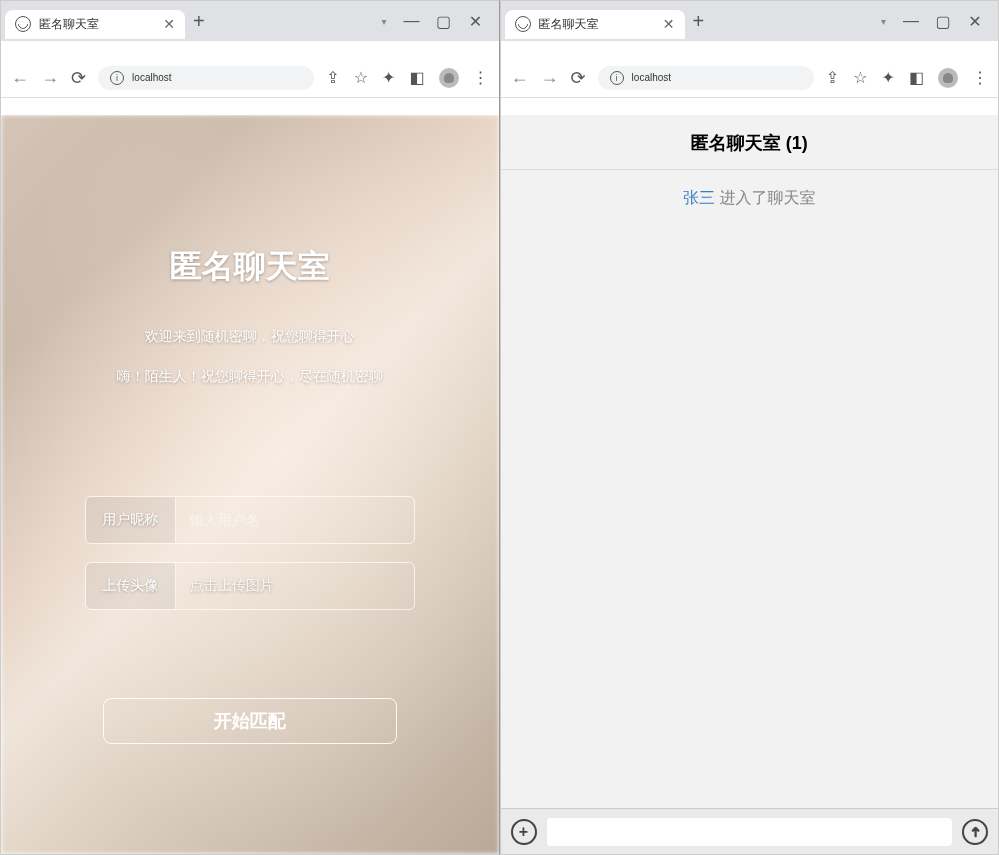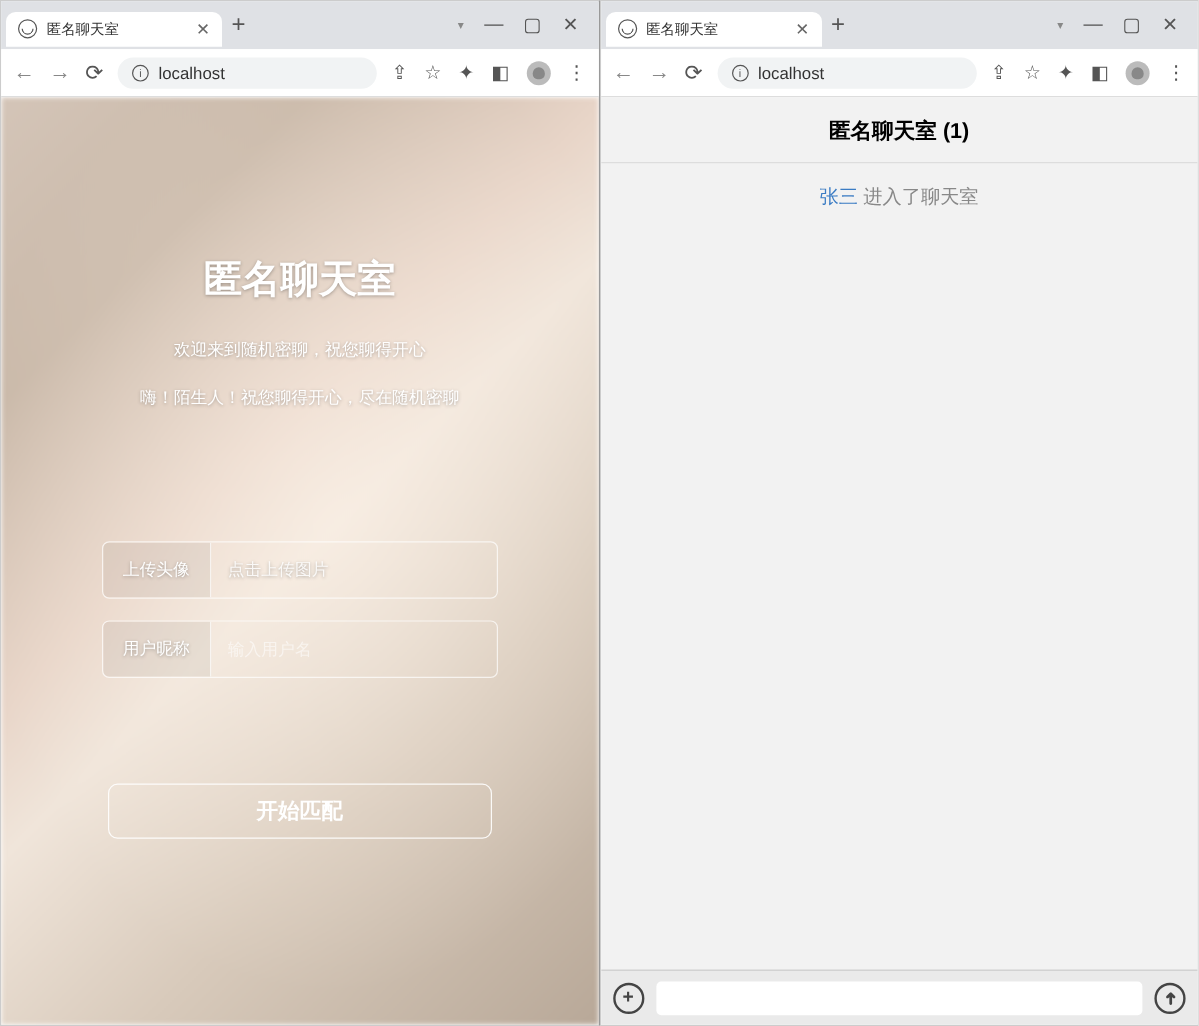--- a/index.html
+++ b/index.html
@@ -1,59 +1,59 @@
 <!DOCTYPE html>
 <html><head>
 <meta charset="utf-8">
 <style>
 * { margin: 0; padding: 0; box-sizing: border-box; font-family: "Microsoft YaHei", Arial, sans-serif; }
 body { display: flex; width: 999px; height: 855px; background: #fff; }
 
-.window { flex: 1; display: flex; flex-direction: column; border: 1px solid #ccc; background: #fff; }
+.window { flex: 1; display: flex; flex-direction: column; border: 1px solid #ccc; background: #fff; gap: 17px; }
 .window.left { border-right: 1px solid #999; }
 
 .titlebar { height: 40px; display: flex; align-items: center; background: #dfe1e5; padding: 0 4px; }
 .tab { display: flex; align-items: center; background: #fff; border-radius: 8px 8px 0 0; padding: 6px 10px; margin-top: 6px; gap: 8px; min-width: 180px; }
 .tab .favicon { width: 16px; height: 16px; border-radius: 50%; border: 1.5px solid #555; display: flex; align-items: center; justify-content: center; }
 .tab .favicon::after { content: ""; width: 8px; height: 8px; border: 1.5px solid #555; border-radius: 50%; border-top-color: transparent; border-left-color: transparent; transform: rotate(45deg); }
 .tab-title { font-size: 12px; color: #333; flex: 1; }
 .tab-close { color: #666; font-size: 14px; cursor: pointer; }
 .newtab { margin-left: 8px; color: #555; font-size: 20px; cursor: pointer; }
 .titlebar-spacer { flex: 1; }
 .win-controls { display: flex; gap: 18px; padding-right: 12px; align-items: center; }
 .win-btn { width: 14px; height: 14px; display: flex; align-items: center; justify-content: center; color: #555; cursor: pointer; }
 .win-drop { font-size: 10px; color: #888; }
 
 .toolbar { height: 40px; display: flex; align-items: center; padding: 0 10px; gap: 12px; border-bottom: 1px solid #ddd; background: #fff; }
 .nav-btn { color: #888; font-size: 18px; cursor: pointer; }
 .nav-btn.active { color: #555; }
 .urlbar { flex: 1; display: flex; align-items: center; background: #f1f3f4; border-radius: 16px; padding: 5px 12px; gap: 8px; }
 .url-icon { width: 14px; height: 14px; border-radius: 50%; border: 1.5px solid #555; display: flex; align-items: center; justify-content: center; font-size: 9px; color: #555; }
-.url-text { font-size: 14px; color: #333; flex: 1; }
+.url-text { font-size: 10px; color: #333; flex: 1; }
 .tb-icons { display: flex; gap: 14px; align-items: center; color: #555; }
 .tb-icon { font-size: 16px; cursor: pointer; }
 .avatar-btn { width: 20px; height: 20px; border-radius: 50%; background: #bbb; display: flex; align-items: center; justify-content: center; }
 .avatar-btn::after { content: ""; width: 10px; height: 10px; background: #888; border-radius: 50% 50% 40% 40%; }
 
 .content { flex: 1; position: relative; overflow: hidden; }
 
 
 .login-bg { position: absolute; inset: 0; background: linear-gradient(135deg, #d4c5b8 0%, #c9b8a8 20%, #e8d5c8 40%, #f0e5da 50%, #d8cabb 70%, #b8a898 100%); filter: blur(2px); }
 .login-bg::before { content: ""; position: absolute; inset: 0; background: radial-gradient(ellipse 300px 400px at 55% 45%, rgba(255,245,235,0.5), transparent); }
 .login-overlay { position: absolute; inset: 0; display: flex; flex-direction: column; align-items: center; color: #fff; text-shadow: 0 1px 3px rgba(0,0,0,0.3); }
 .login-title { font-size: 32px; font-weight: bold; margin-top: 130px; }
-.login-sub1 { font-size: 14px; margin-top: 28px; }
+.login-sub1 { font-size: 14px; margin-top: 39px; }
 .login-sub2 { font-size: 14px; margin-top: 22px; }
 .form { width: 330px; margin-top: 110px; }
 .form-row { display: flex; border: 1px solid rgba(255,255,255,0.7); border-radius: 6px; height: 48px; margin-bottom: 18px; overflow: hidden; }
 .form-label { width: 90px; display: flex; align-items: center; justify-content: center; font-size: 14px; border-right: 1px solid rgba(255,255,255,0.7); background: rgba(0,0,0,0.05); }
 .form-input { flex: 1; background: transparent; border: none; outline: none; padding: 0 14px; font-size: 14px; color: #fff; }
 .form-input::placeholder { color: rgba(255,255,255,0.55); }
 .form-upload { flex: 1; display: flex; align-items: center; padding: 0 14px; font-size: 14px; color: rgba(255,255,255,0.85); cursor: pointer; }
-.start-btn { width: 320px; height: 46px; border: 1.5px solid rgba(255,255,255,0.9); border-radius: 8px; background: transparent; color: #fff; font-size: 18px; font-weight: bold; margin-top: 70px; cursor: pointer; }
+.start-btn { width: 294px; height: 46px; border: 1.5px solid rgba(255,255,255,0.9); border-radius: 8px; background: transparent; color: #fff; font-size: 18px; font-weight: bold; margin-top: 70px; cursor: pointer; }
 
 
 .chat-area { position: absolute; inset: 0; display: flex; flex-direction: column; background: #f2f2f2; }
 .chat-header { text-align: center; padding: 16px 0 14px; font-size: 18px; font-weight: bold; color: #000; border-bottom: 1px solid #ddd; background: #f2f2f2; }
 .chat-body { flex: 1; padding: 18px 10px; }
 .sys-msg { text-align: center; font-size: 16px; color: #888; }
 .sys-msg .user { color: #3b7cc4; }
 .chat-input-bar { height: 46px; display: flex; align-items: center; padding: 0 10px; gap: 10px; background: #eaeaea; border-top: 1px solid #ccc; }
 .circle-btn { width: 26px; height: 26px; border: 2px solid #444; border-radius: 50%; display: flex; align-items: center; justify-content: center; cursor: pointer; color: #444; font-weight: bold; }
 .chat-input { flex: 1; height: 28px; border: none; border-radius: 4px; background: #fff; padding: 0 10px; font-size: 13px; outline: none; }
@@ -96,26 +96,26 @@
     </div>
   </div>
   <div class="content">
     <div class="login-bg"></div>
     <div class="login-overlay">
       <div class="login-title">匿名聊天室</div>
       <div class="login-sub1">欢迎来到随机密聊，祝您聊得开心</div>
       <div class="login-sub2">嗨！陌生人！祝您聊得开心，尽在随机密聊</div>
       <div class="form">
         <div class="form-row">
+          <div class="form-label">用户昵称</div>
+          <input class="form-input" placeholder="输入用户名" style="">
+        </div>
+        <div class="form-row">
           <div class="form-label">上传头像</div>
           <div class="form-upload">点击上传图片</div>
-        </div>
-        <div class="form-row">
-          <div class="form-label">用户昵称</div>
-          <input class="form-input" placeholder="输入用户名" style="">
         </div>
       </div>
       <button class="start-btn">开始匹配</button>
     </div>
   </div>
 </div>
 
 <div class="window right">
   <div class="titlebar">
     <div class="tab">

